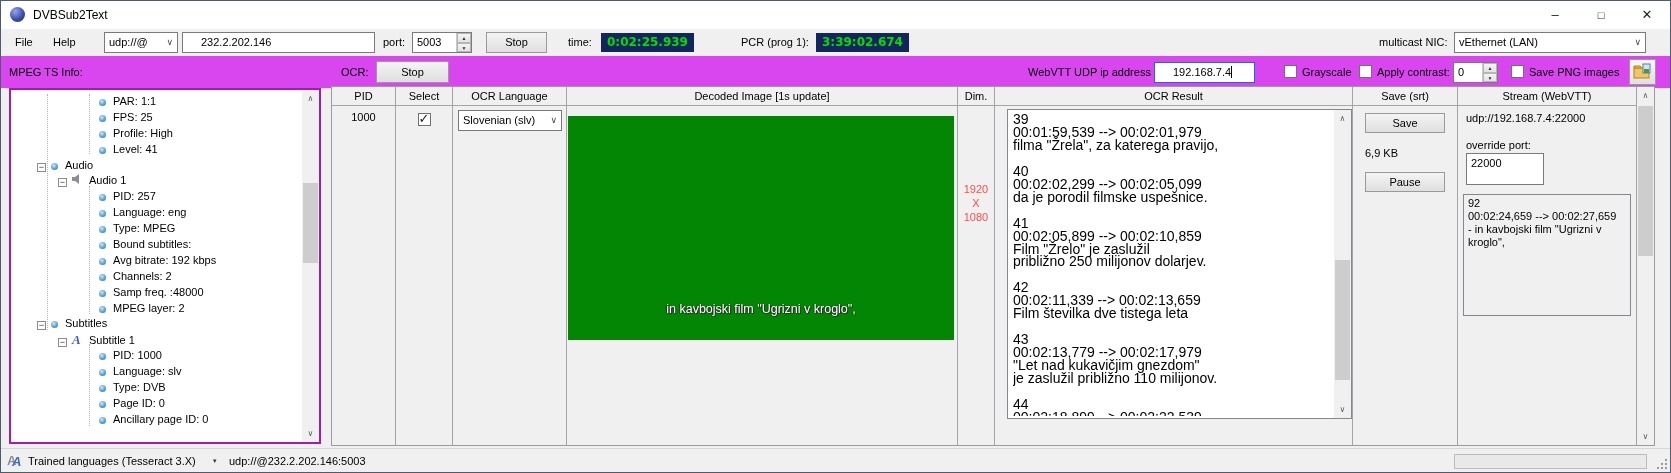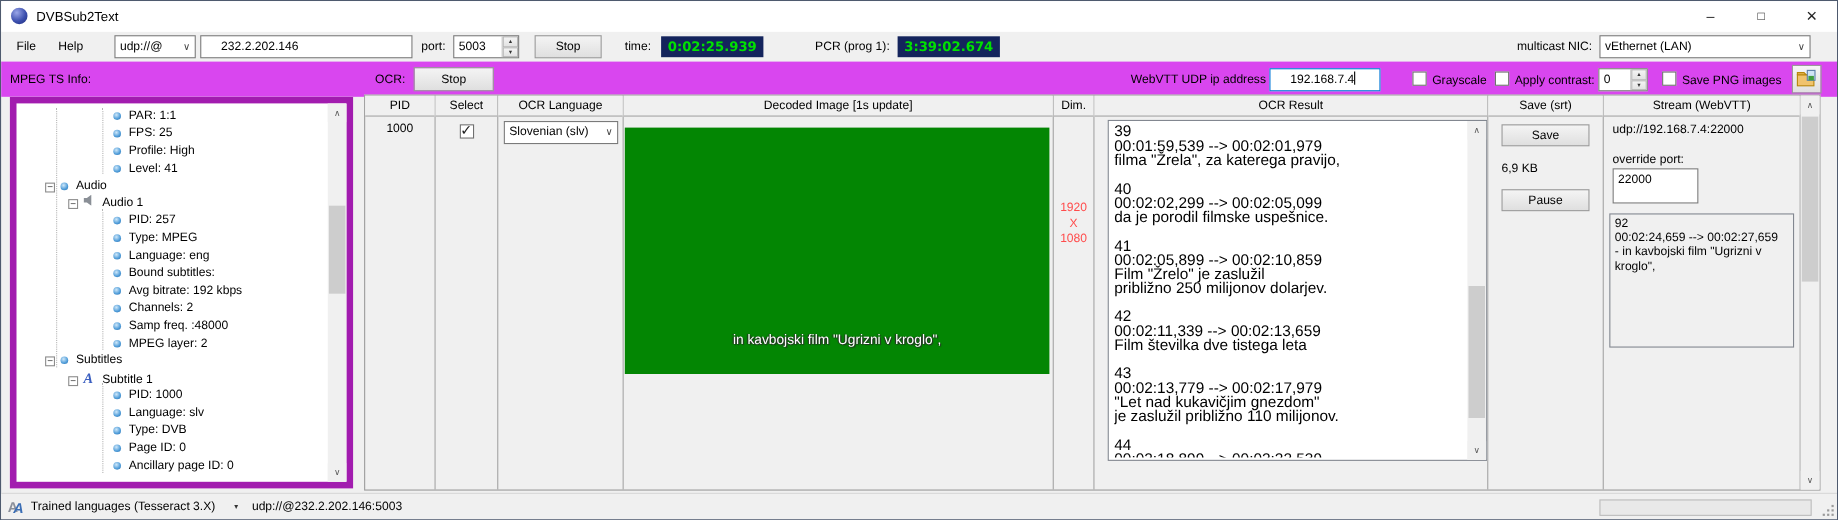--- a/index.html
+++ b/index.html
@@ -40,21 +40,21 @@
   .cb .check { position:absolute; left:0px; top:-3px; font-size:13px; color:#222; }
   .cbwrap { position:absolute; top:9px; }
   .focus-input { border:1px solid #0078d7; }
   .caret { display:inline-block; width:1px; height:12px; background:#000; vertical-align:-2px; }
 
   .iconbtn { position:absolute; right:14px; top:3px; width:27px; height:26px;
              background:linear-gradient(#f6f6f6,#e0e0e0); border:1px solid #9a9a9a; }
 
   
   .tree { position:absolute; left:8px; top:87px; width:312px; height:356px; background:#fff;
-          border:6px solid #a21caf; overflow:hidden; }
+          border:2px solid #a21caf; overflow:hidden; }
   .tree-inner { position:absolute; left:0; top:4px; right:17px; bottom:0; }
   .trow { position:relative; height:15.9px; line-height:15.9px; white-space:nowrap; }
   .trow .exp { display:inline-block; width:9px; height:9px; border:1px solid #8c8c8c; background:#fff;
                font-size:9px; line-height:7px; text-align:center; vertical-align:-1px; margin-right:5px; color:#333;}
   .trow .bullet { display:inline-block; width:7px; height:7px; border-radius:50%; margin-right:7px;
                   background:radial-gradient(circle at 40% 35%, #cfe8fa, #4d9bd8 60%, #2e6da8); vertical-align:-1px;}
   .trow .spk { display:inline-block; width:11px; height:10px; margin-right:6px; }
   .trow .subA { display:inline-block; width:12px; margin-right:5px; color:#3b5fc0; font-style:italic;
                 font-family:"Liberation Serif", serif; font-weight:bold; font-size:13px; }
   .l1 { padding-left:26px; } .l2 { padding-left:47px; } .l3 { padding-left:88px; }
@@ -209,22 +209,22 @@
 
       <div class="trow l3"><span class="bullet"></span><span>PAR: 1:1</span></div>
       <div class="trow l3"><span class="bullet"></span><span>FPS: 25</span></div>
       <div class="trow l3"><span class="bullet"></span><span>Profile: High</span></div>
       <div class="trow l3"><span class="bullet"></span><span>Level: 41</span></div>
       <div class="trow l1"><span class="exp">−</span><span class="bullet"></span><span>Audio</span></div>
       <div class="trow l2"><span class="exp">−</span><span class="spk"><svg width="11" height="10" viewBox="0 0 11 10">
               <polygon points="0,3 3,3 7,0 7,10 3,7 0,7" fill="#8a8f96"></polygon>
             </svg></span><span>Audio 1</span></div>
       <div class="trow l3"><span class="bullet"></span><span>PID: 257</span></div>
+      <div class="trow l3"><span class="bullet"></span><span>Language: eng</span></div>
       <div class="trow l3"><span class="bullet"></span><span>Type: MPEG</span></div>
-      <div class="trow l3"><span class="bullet"></span><span>Language: eng</span></div>
       <div class="trow l3"><span class="bullet"></span><span>Bound subtitles:</span></div>
       <div class="trow l3"><span class="bullet"></span><span>Avg bitrate: 192 kbps</span></div>
       <div class="trow l3"><span class="bullet"></span><span>Channels: 2</span></div>
       <div class="trow l3"><span class="bullet"></span><span>Samp freq. :48000</span></div>
       <div class="trow l3"><span class="bullet"></span><span>MPEG layer: 2</span></div>
       <div class="trow l1"><span class="exp">−</span><span class="bullet"></span><span>Subtitles</span></div>
       <div class="trow l2"><span class="exp">−</span><span class="subA">A</span><span>Subtitle 1</span></div>
       <div class="trow l3"><span class="bullet"></span><span>PID: 1000</span></div>
       <div class="trow l3"><span class="bullet"></span><span>Language: slv</span></div>
       <div class="trow l3"><span class="bullet"></span><span>Type: DVB</span></div>

